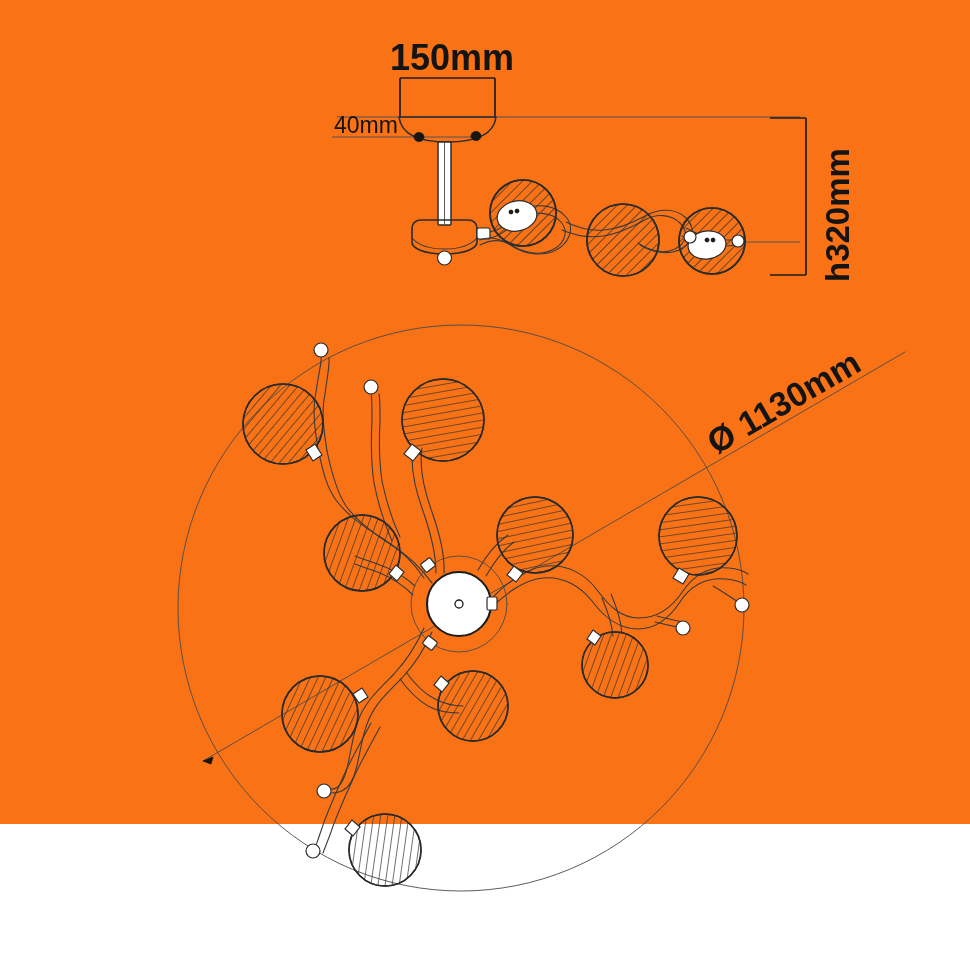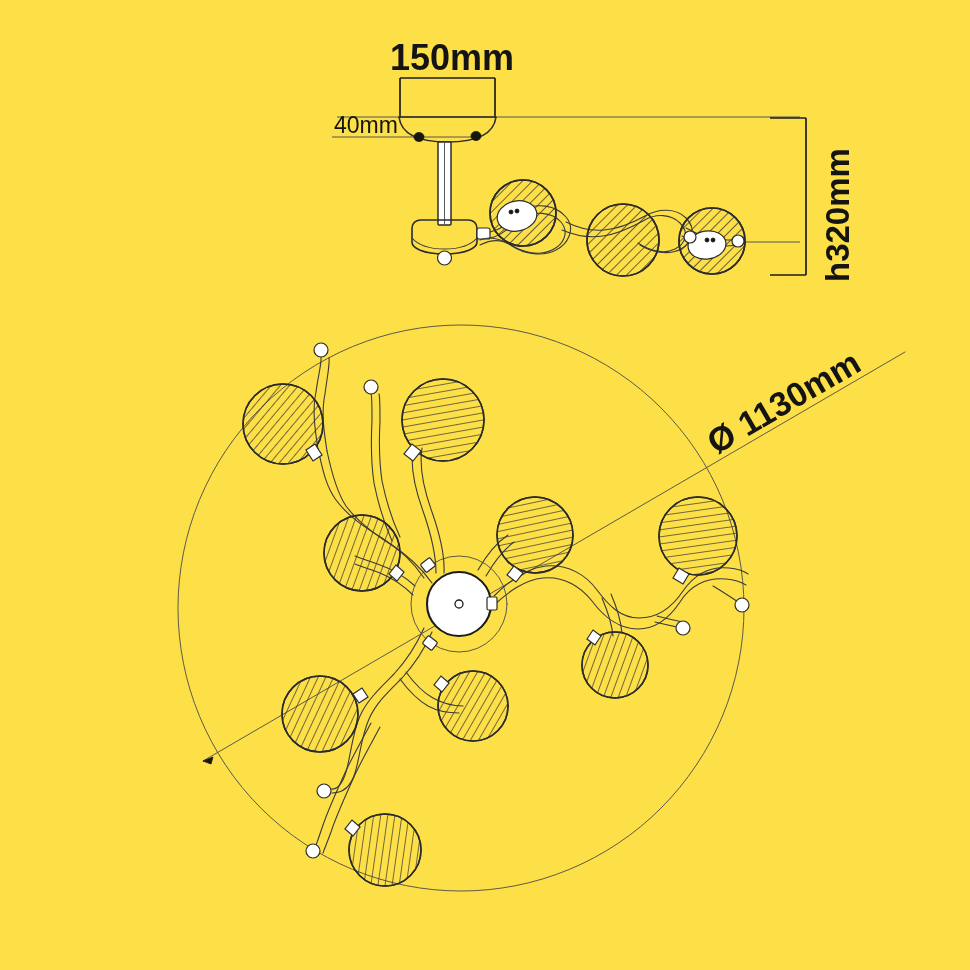--- a/index.html
+++ b/index.html
@@ -1,19 +1,19 @@
 <!DOCTYPE html>
 <html><head>
 <meta charset="utf-8">
 <title>Technical Drawing</title>
 <style>
   html,body{margin:0;padding:0;background:#ffffff;}
   body{width:970px;height:970px;overflow:hidden;
        font-family:"Liberation Sans", sans-serif;color:#1a1a1a;}
-  #sheet{position:relative;width:970px;height:970px;background:#fde047;}
+  #sheet{position:relative;width:970px;height:824px;background:#f97316;}
   svg#drawing{position:absolute;left:0;top:0;width:970px;height:970px;display:block;}
   .dimtext{font-family:"Liberation Sans", sans-serif;font-weight:700;fill:#141414;}
   .dimtext-sm{font-family:"Liberation Sans", sans-serif;font-weight:400;fill:#141414;}
   .ln{fill:none;stroke:#2b2b2b;stroke-width:1.6;stroke-linecap:round;stroke-linejoin:round;}
   .ln-thin{fill:none;stroke:#3a3a3a;stroke-width:1.1;stroke-linecap:round;}
   .ln-hair{fill:none;stroke:#4a4a4a;stroke-width:0.9;stroke-linecap:round;}
   .dim{fill:none;stroke:#1e1e1e;stroke-width:1.7;stroke-linecap:butt;}
   .ext{fill:none;stroke:#555;stroke-width:1.0;}
   .solidblk{fill:#17170f;stroke:#17170f;stroke-width:0.8;}
   .wht{fill:#ffffff;stroke:#2b2b2b;stroke-width:1.5;}

